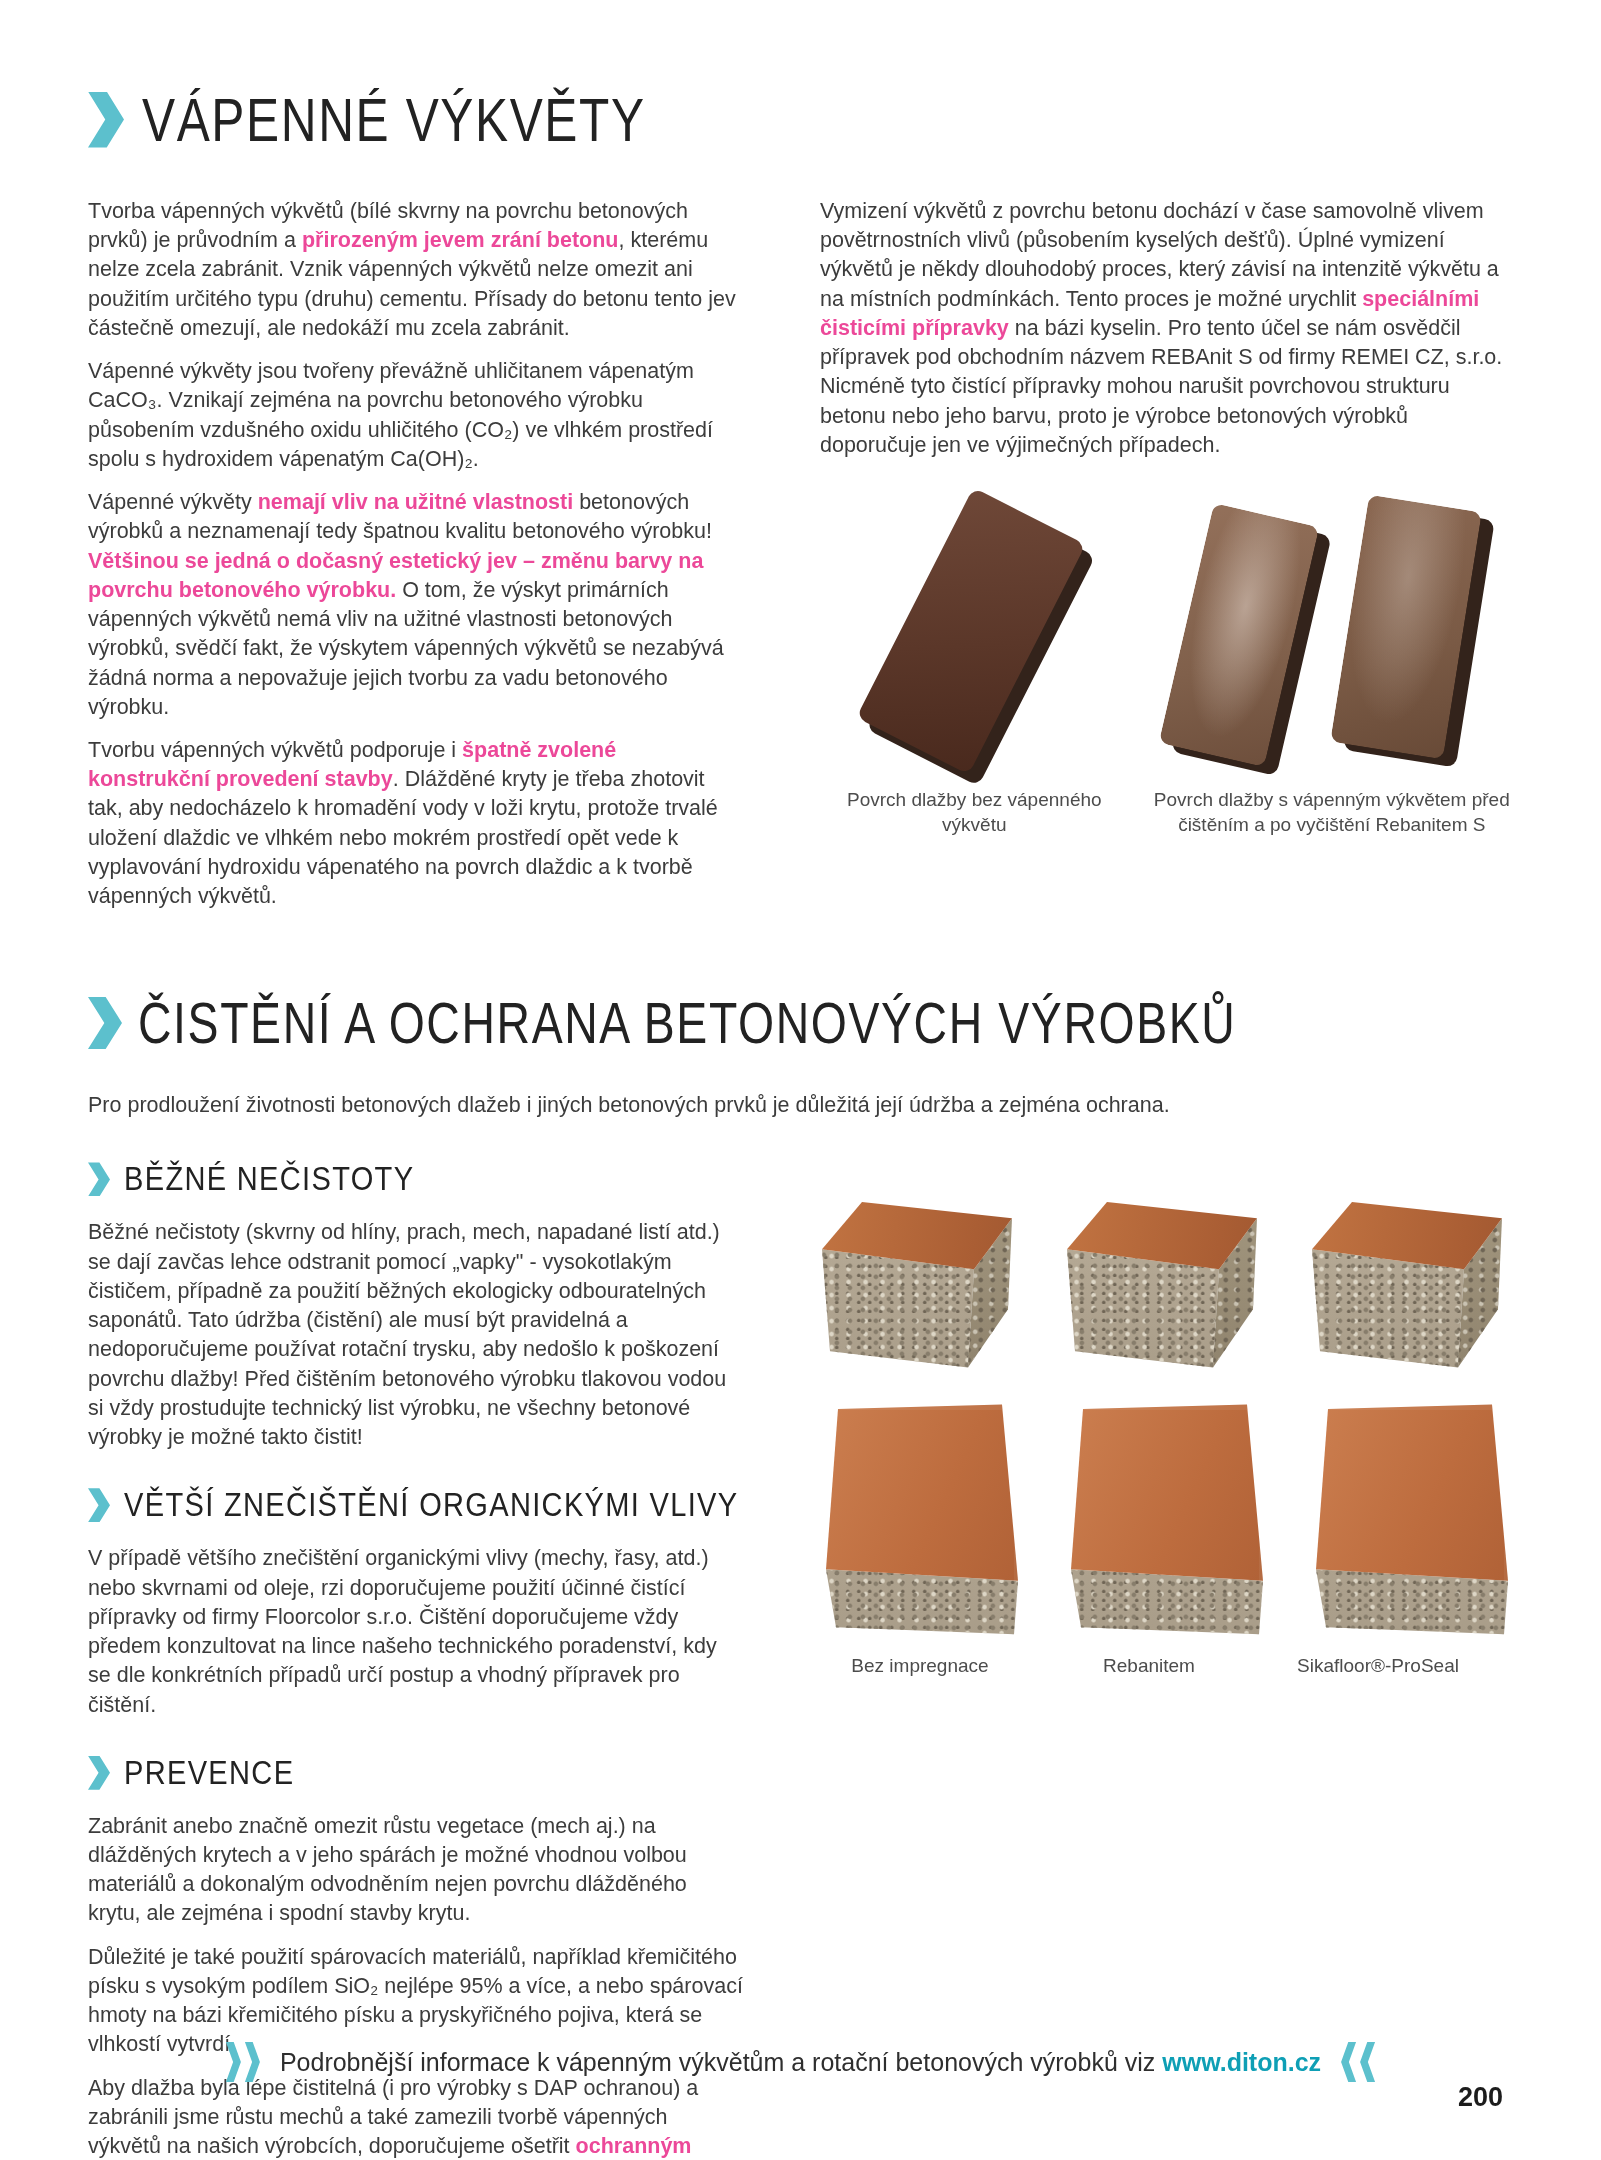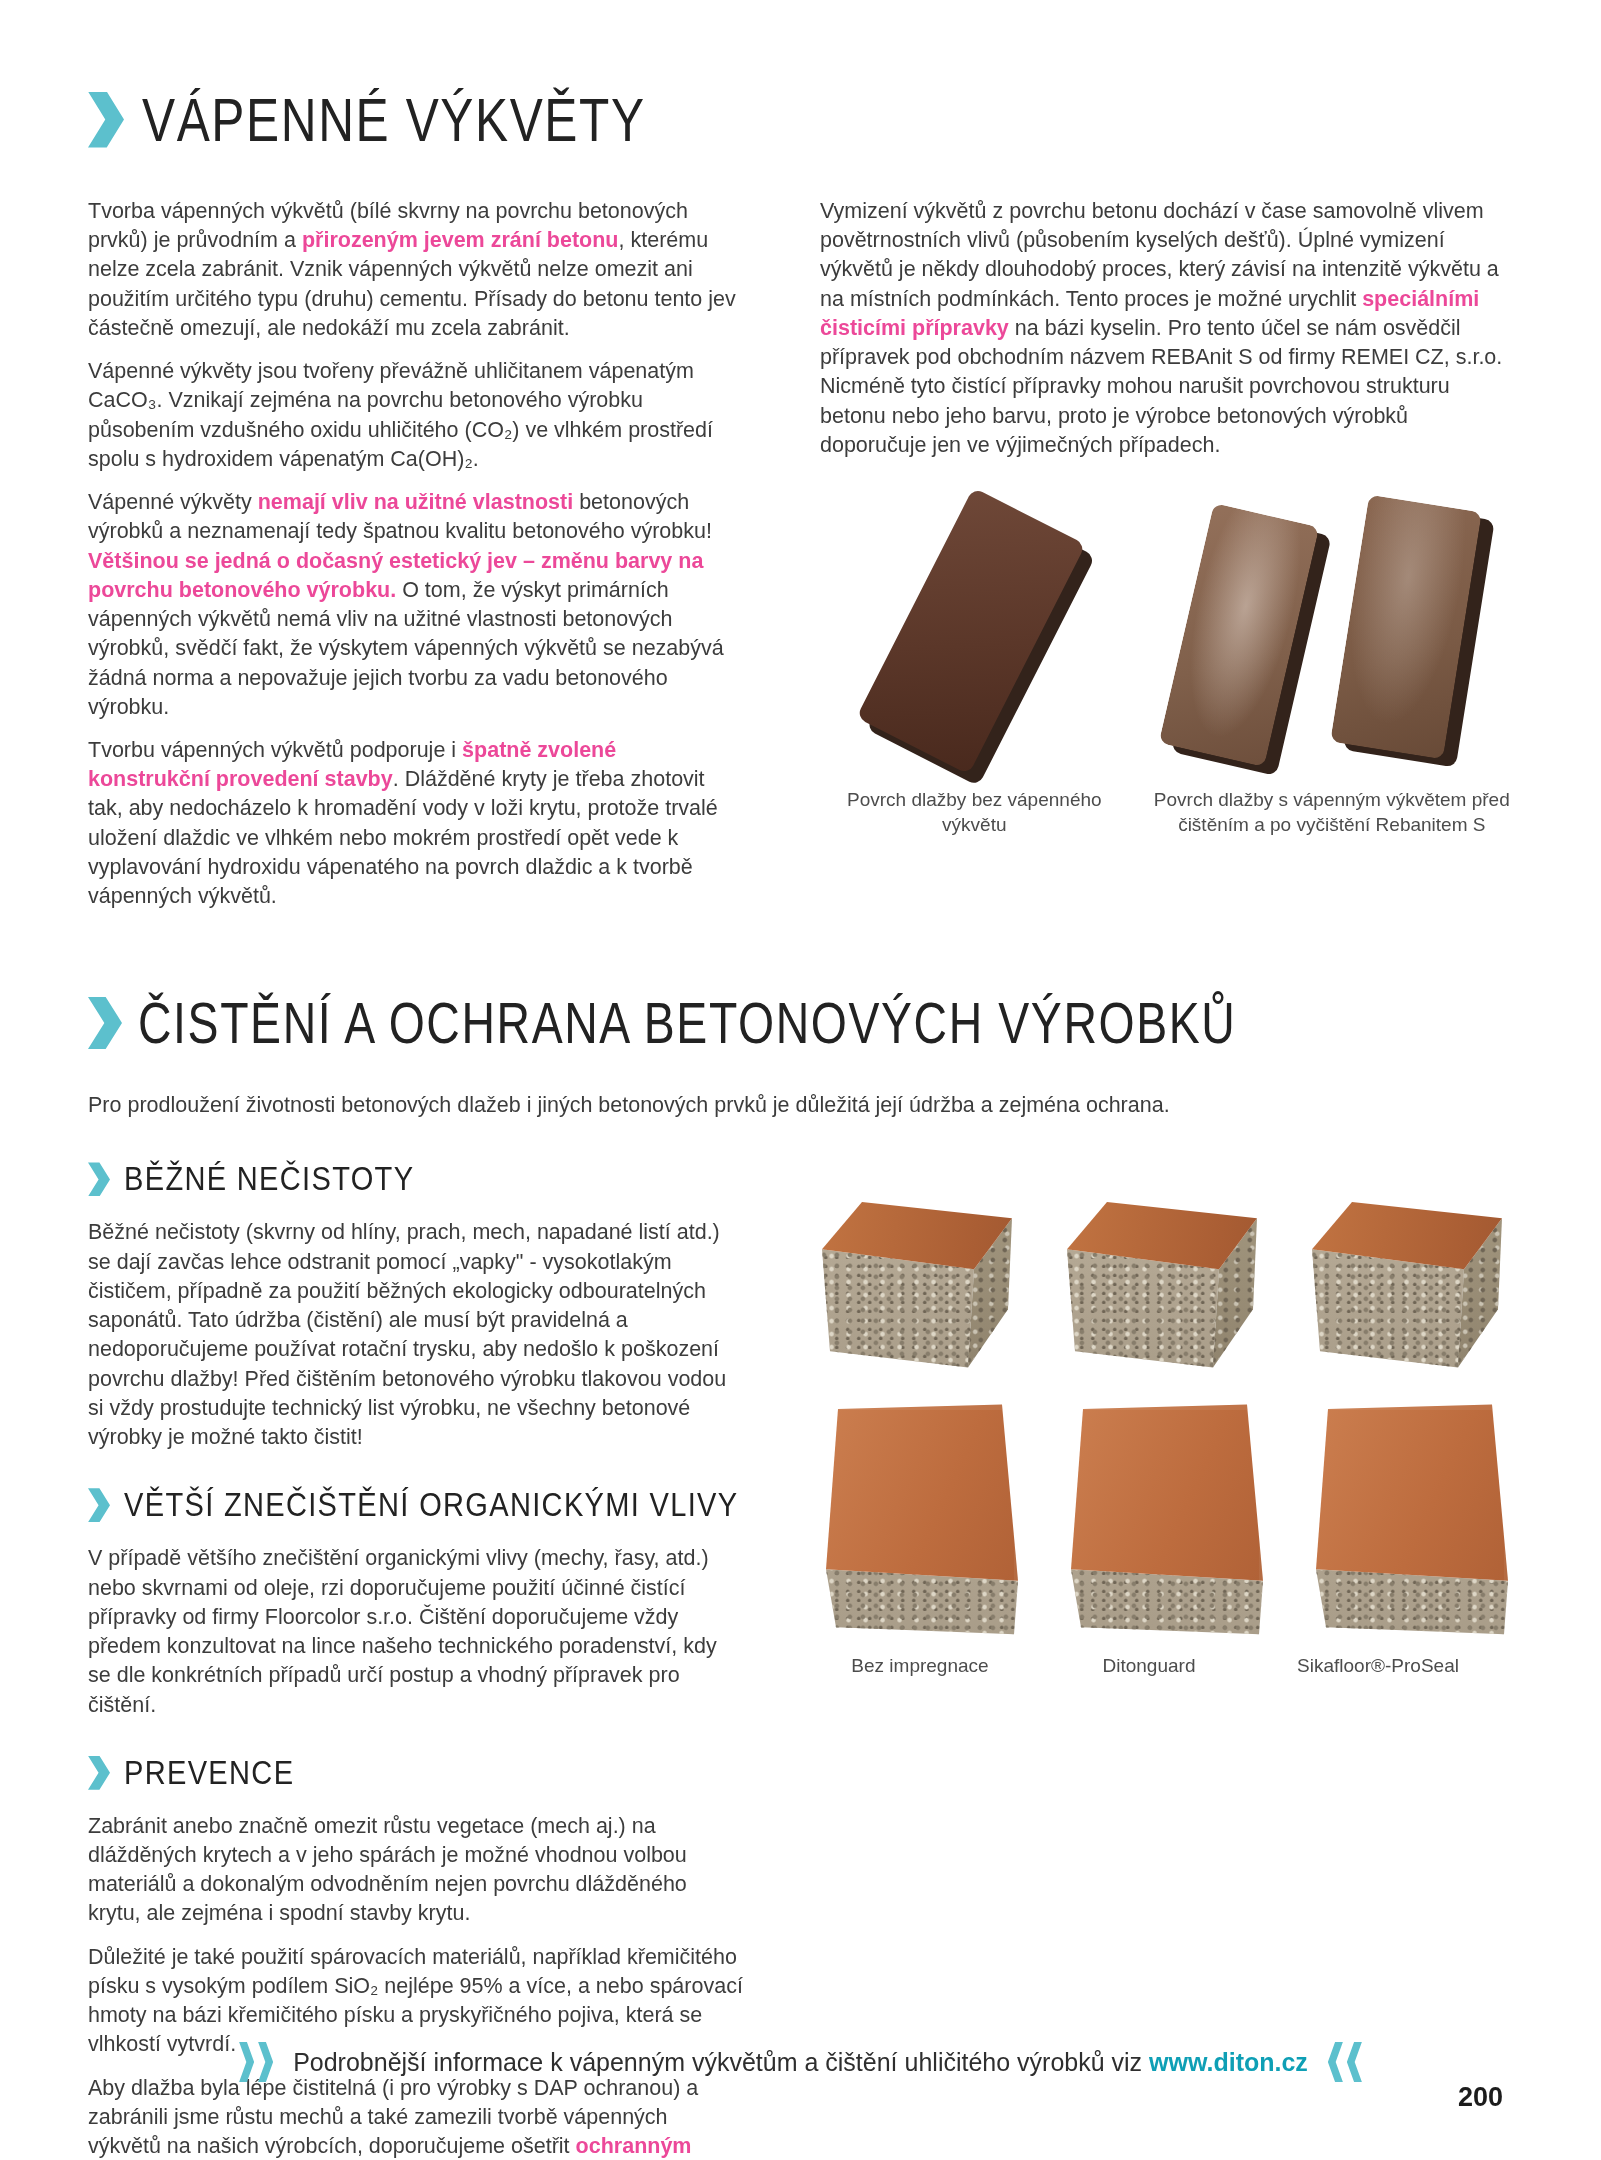--- a/index.html
+++ b/index.html
@@ -223,34 +223,34 @@
             <div class="f bottom gray"></div>
             <div class="f top"></div>
           </div>
           <div class="cube cube-b">
             <div class="f bottom gray"></div>
             <div class="f top"></div>
           </div>
         </div>
         <div class="cube-caps">
           <div class="cap">Bez impregnace</div>
-          <div class="cap">Ditonguard</div>
+          <div class="cap">Rebanitem</div>
           <div class="cap">Sikafloor®-ProSeal</div>
         </div>
       </div>
     </div>
   </section>
 
   <div class="pfooter">
     <span class="dchev">
       <span class="chev c"></span>
       <span class="chev c"></span>
     </span>
     <span>
-      <span class="ftext">Podrobnější informace k vápenným výkvětům a čištění uhličitého výrobků viz </span><a class="flink" href="#">www.diton.cz</a>
+      <span class="ftext">Podrobnější informace k vápenným výkvětům a rotační betonových výrobků viz </span><a class="flink" href="#">www.diton.cz</a>
     </span>
     <span class="dchev">
       <span class="chev c chev-l"></span>
       <span class="chev c chev-l"></span>
     </span>
   </div>
   <div class="pagenum">200</div>
 </div>
 
 </body></html>

